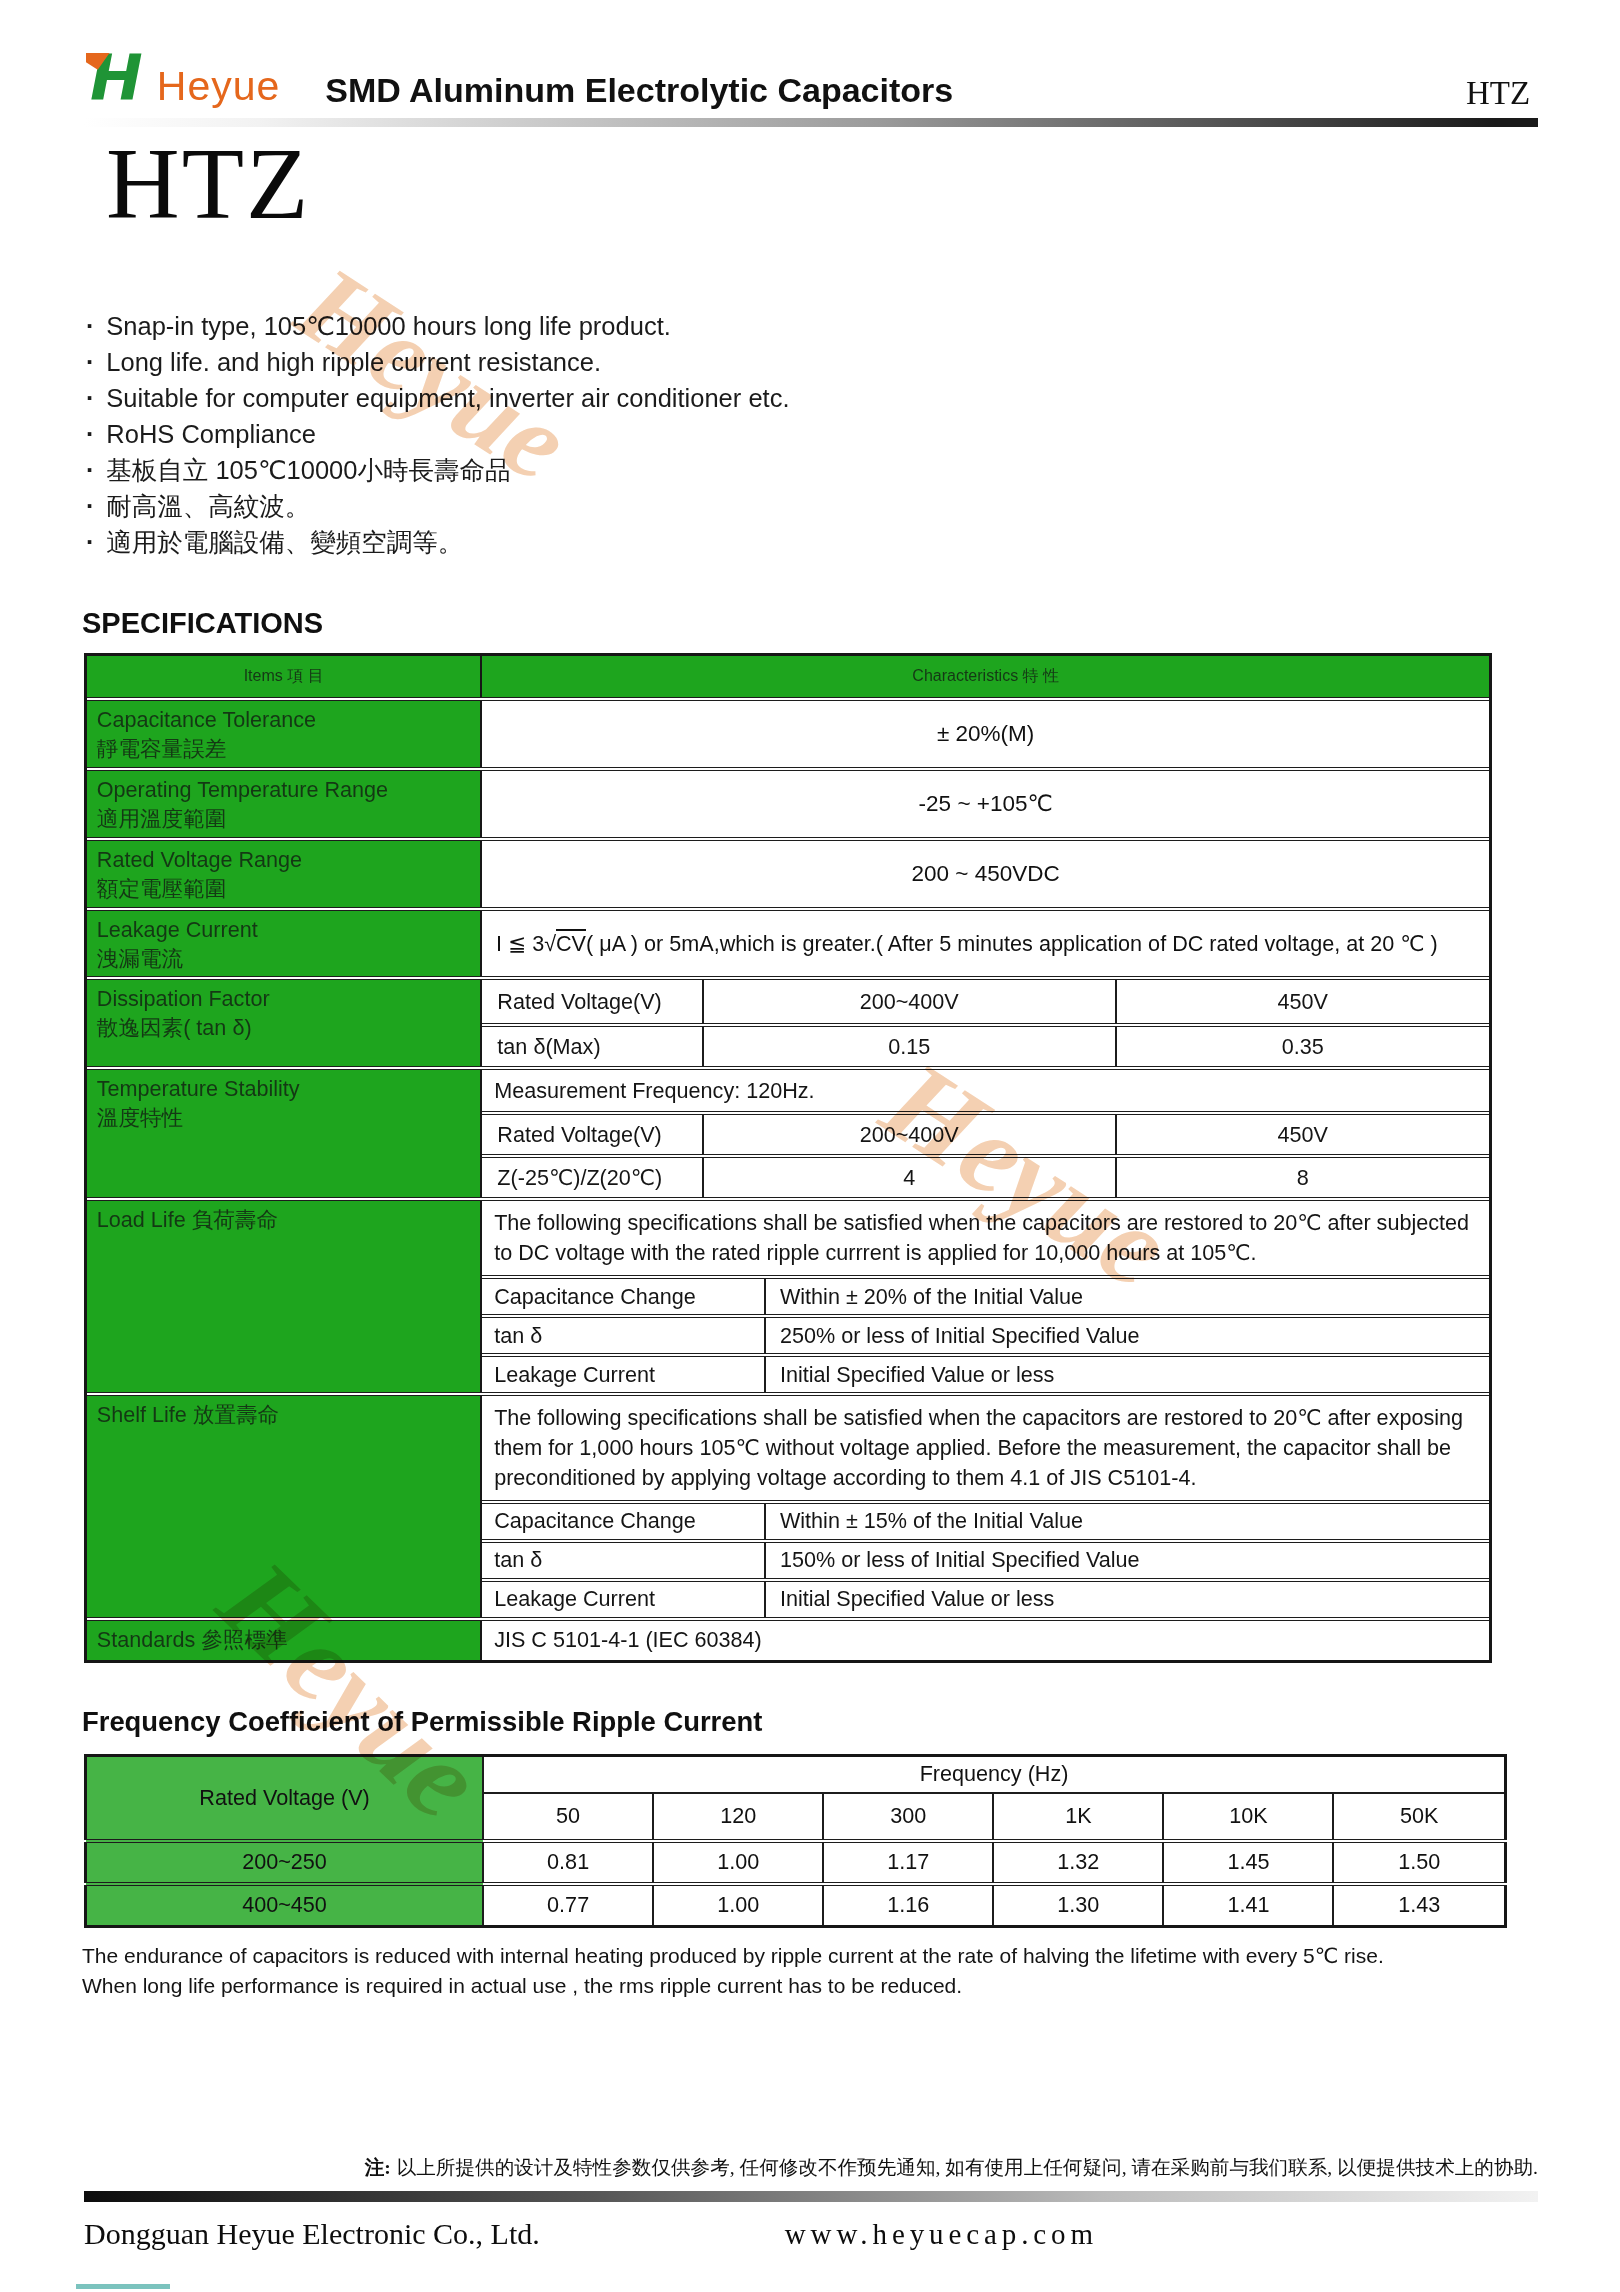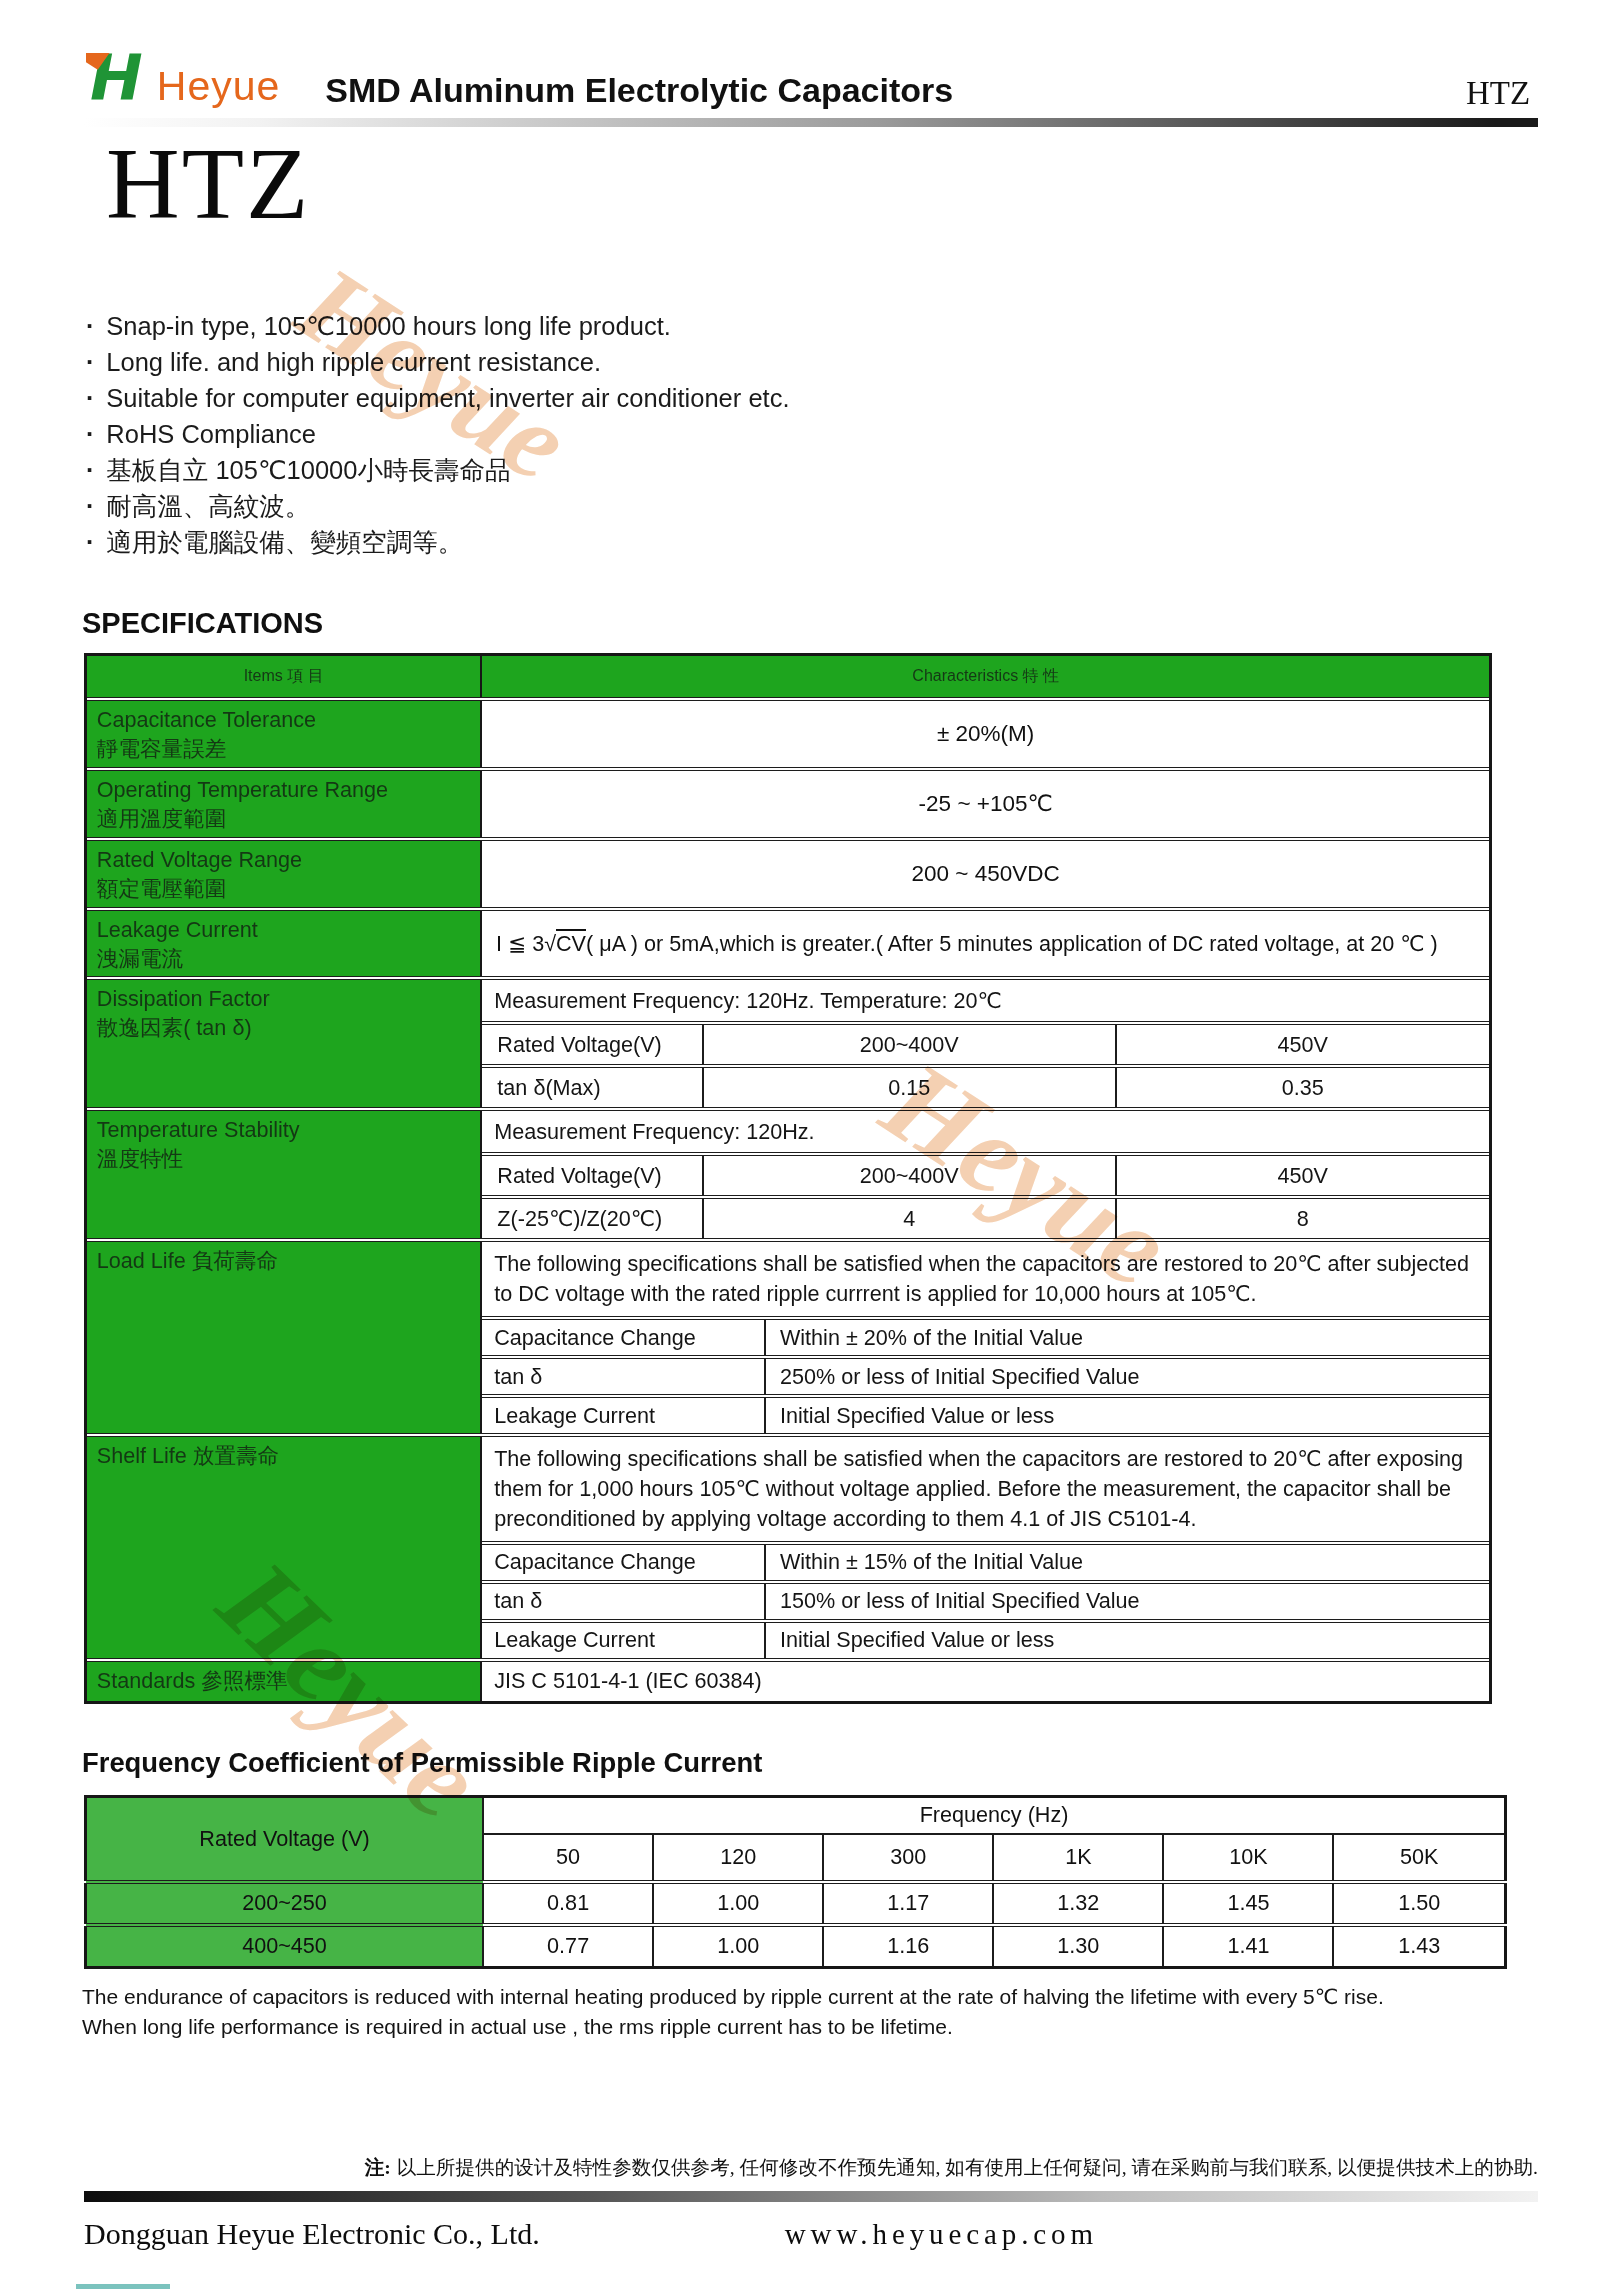--- a/index.html
+++ b/index.html
@@ -169,21 +169,20 @@
           <span>  ( μA ) or 5mA,which is greater.( After 5 minutes  application of DC rated voltage, at 20 ℃ )</span>
       </div>
     </div>
 
     <div class="srow">
       <div class="label-col">
         <div>Dissipation Factor</div>
         <div>散逸因素( tan δ)</div>
       </div>
       <div class="content-col stack">
-        <div class="sub condition">Measurement Frequency: 120Hz. Temperature: 20℃</div>
         <div class="sub cols3">
           <div class="c1">Rated Voltage(V)</div>
           <div class="c2">200~400V</div>
           <div class="c3">450V</div>
         </div>
         <div class="sub cols3">
           <div class="c1">tan δ(Max)</div>
           <div class="c2">0.15</div>
           <div class="c3">0.35</div>
         </div>
@@ -292,21 +291,21 @@
       <td>1.16</td>
       <td>1.30</td>
       <td>1.41</td>
       <td>1.43</td>
     </tr>
   </tbody>
     </table>
 
   <div class="endnote">
     <div>The endurance of capacitors is reduced with internal heating produced by ripple current at the rate of halving the lifetime with every 5℃ rise.</div>
-    <div>When long life performance is required in actual use , the rms ripple current has to be lifetime.</div>
+    <div>When long life performance is required in actual use , the rms ripple current has to be reduced.</div>
   </div>
 
   <div class="footer">
     <div class="foot-note">
       <span class="np">注:</span><span>以上所提供的设计及特性参数仅供参考, 任何修改不作预先通知, 如有使用上任何疑问, 请在采购前与我们联系, 以便提供技术上的协助.</span>
     </div>
     <div class="footer-rule"></div>
     <div class="company-row">
       <div class="company">Dongguan Heyue Electronic Co., Ltd.</div>
       <div class="website">www.heyuecap.com</div>

